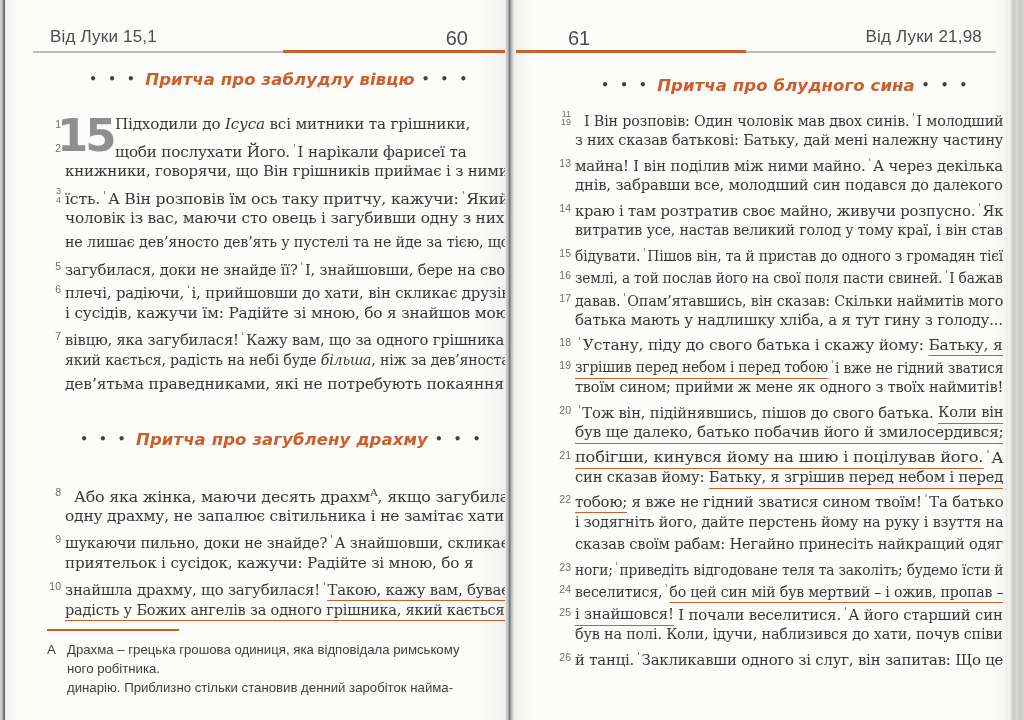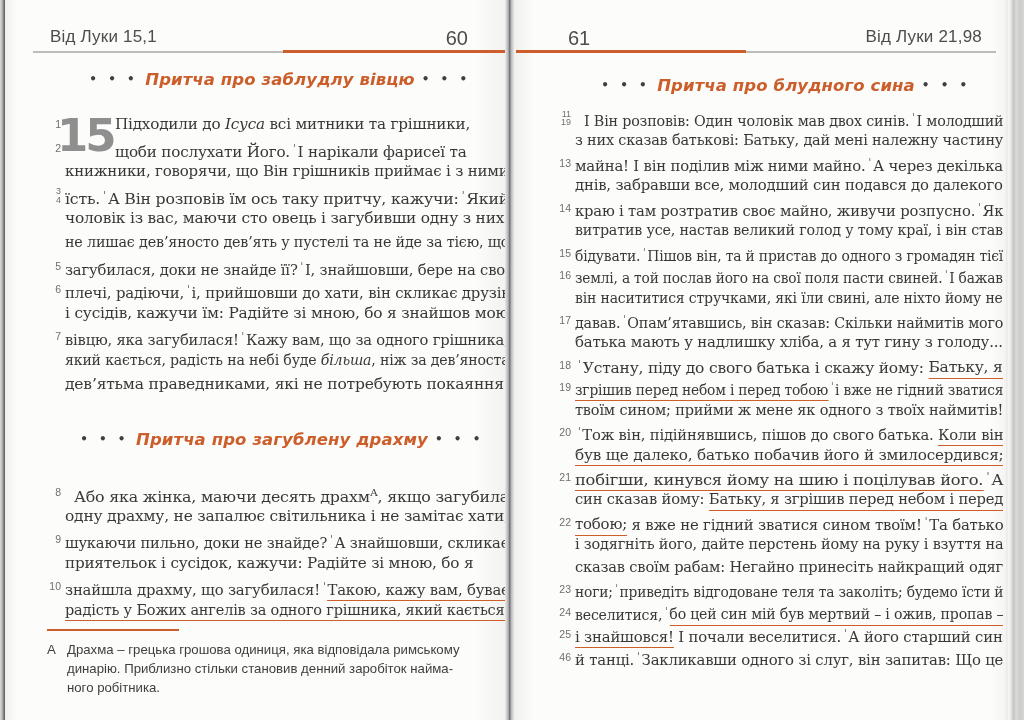--- a/index.html
+++ b/index.html
@@ -104,22 +104,22 @@
         <div class="line"><span class="ltext"><span class="">приятельок і сусідок, кажучи: Радійте зі мною, бо я</span></span></div>
         <div class="line"><span class="vnum">10</span><span class="ltext" style="transform: scaleX(0.977974);"><span class="">знайшла драхму, що загубилася!</span><span class="vm">ˈ</span><span class="ul">Такою, кажу вам, буває</span></span></div>
         <div class="line"><span class="ltext" style="transform: scaleX(0.954839);"><span class="ul">радість у Божих ангелів за одного грішника, який кається.</span></span></div>
       </div>
 
     <div class="fn-rule" style="left:42px;top:629px;width:132px;"></div>
     <div class="footnote" style="left:42px;top:640px;width:432px;">
       <div class="fn-line">
         <span class="fn-marker">А</span><span>Драхма – грецька грошова одиниця, яка відповідала римському</span>
       </div>
+      <div class="fn-line">ного робітника.</div>
       <div class="fn-line">динарію. Приблизно стільки становив денний заробіток найма-</div>
-      <div class="fn-line">ного робітника.</div>
     </div>
   </div>
 
   <div class="gutter"></div>
 
   <div class="page page-right">
     <div class="hdr-num" style="left:54px;">61</div>
     <div class="hdr-title" style="right:24px;">Від Луки 21,98</div>
     <div class="rule" style="left:116px;top:51px;width:366px;"></div>
     <div class="rule orange" style="left:2px;top:50px;width:230px;"></div>
@@ -133,34 +133,34 @@
             <span>11</span>
             <span>19</span>
           </span><span class="ltext ind" style="transform: scaleX(0.941573);"><span class="">І Він розповів: Один чоловік мав двох синів.</span><span class="vm">ˈ</span><span class="">І молодший</span></span></div>
         <div class="line"><span class="ltext" style="transform: scaleX(0.951111);"><span class="">з них сказав батькові: Батьку, дай мені належну частину</span></span></div>
         <div class="line"><span class="vnum">13</span><span class="ltext" style="transform: scaleX(0.977169);"><span class="">майна! І він поділив між ними майно.</span><span class="vm">ˈ</span><span class="">А через декілька</span></span></div>
         <div class="line"><span class="ltext" style="transform: scaleX(0.977169);"><span class="">днів, забравши все, молодший син подався до далекого</span></span></div>
         <div class="line"><span class="vnum">14</span><span class="ltext" style="transform: scaleX(0.972727);"><span class="">краю і там розтратив своє майно, живучи розпусно.</span><span class="vm">ˈ</span><span class="">Як</span></span></div>
         <div class="line"><span class="ltext" style="transform: scaleX(0.940659);"><span class="">витратив усе, настав великий голод у тому краї, і він став</span></span></div>
         <div class="line"><span class="vnum">15</span><span class="ltext" style="transform: scaleX(0.91453);"><span class="">бідувати.</span><span class="vm">ˈ</span><span class="">Пішов він, та й пристав до одного з громадян тієї</span></span></div>
         <div class="line"><span class="vnum">16</span><span class="ltext" style="transform: scaleX(0.904863);"><span class="">землі, а той послав його на свої поля пасти свиней.</span><span class="vm">ˈ</span><span class="">І бажав</span></span></div>
-        <div class="line"><span class="ltext" style="transform: scaleX(0.924406);"><span class="">він насититися стручками, які їли свині, але ніхто йому не</span></span></div>
         <div class="line"><span class="vnum">17</span><span class="ltext" style="transform: scaleX(0.938596);"><span class="">давав.</span><span class="vm">ˈ</span><span class="">Опам’ятавшись, він сказав: Скільки наймитів мого</span></span></div>
         <div class="line"><span class="ltext" style="transform: scaleX(0.981651);"><span class="">батька мають у надлишку хліба, а я тут гину з голоду...</span></span></div>
         <div class="line"><span class="vnum">18</span><span class="ltext" style="transform: scaleX(1.01905);"><span class="vm">ˈ</span><span class="">Устану, піду до свого батька і скажу йому: </span><span class="ul">Батьку, я</span></span></div>
         <div class="line"><span class="vnum">19</span><span class="ltext" style="transform: scaleX(0.908705);"><span class="ul">згрішив перед небом і перед тобою</span><span class="vm">ˈ</span><span class="">і вже не гідний зватися</span></span></div>
         <div class="line"><span class="ltext" style="transform: scaleX(0.957494);"><span class="">твоїм сином; прийми ж мене як одного з твоїх наймитів!</span></span></div>
         <div class="line"><span class="vnum">20</span><span class="ltext" style="transform: scaleX(0.970522);"><span class="vm">ˈ</span><span class="">Тож він, підійнявшись, пішов до свого батька. </span><span class="ul">Коли він</span></span></div>
         <div class="line"><span class="ltext" style="transform: scaleX(1.00234);"><span class="ul">був ще далеко, батько побачив його й змилосердився;</span></span></div>
         <div class="line"><span class="vnum">21</span><span class="ltext" style="transform: scaleX(1.07);"><span class="ul">побігши, кинувся йому на шию і поцілував його.</span><span class="vm">ˈ</span><span class="">А</span></span></div>
         <div class="line"><span class="ltext" style="transform: scaleX(0.970522);"><span class="">син сказав йому: </span><span class="ul">Батьку, я згрішив перед небом і перед</span></span></div>
         <div class="line"><span class="vnum">22</span><span class="ltext" style="transform: scaleX(0.981651);"><span class="ul">тобою;</span><span class=""> я вже не гідний зватися сином твоїм!</span><span class="vm">ˈ</span><span class="">Та батько</span></span></div>
         <div class="line"><span class="ltext" style="transform: scaleX(0.951111);"><span class="">і зодягніть його, дайте перстень йому на руку і взуття на</span></span></div>
         <div class="line"><span class="ltext" style="transform: scaleX(0.963964);"><span class="">сказав своїм рабам: Негайно принесіть найкращий одяг</span></span></div>
         <div class="line"><span class="vnum">23</span><span class="ltext" style="transform: scaleX(0.908705);"><span class="">ноги;</span><span class="vm">ˈ</span><span class="">приведіть відгодоване теля та заколіть; будемо їсти й</span></span></div>
         <div class="line"><span class="vnum">24</span><span class="ltext" style="transform: scaleX(0.928416);"><span class="">веселитися,</span><span class="vm">ˈ</span><span class="ul">бо цей син мій був мертвий – і ожив, пропав –</span></span></div>
         <div class="line"><span class="vnum">25</span><span class="ltext" style="transform: scaleX(0.979405);"><span class="ul">і знайшовся!</span><span class=""> І почали веселитися.</span><span class="vm">ˈ</span><span class="">А його старший син</span></span></div>
-        <div class="line"><span class="vnum">46</span><span class="ltext" style="transform: scaleX(0.979405);"><span class="">й танці.</span><span class="vm">ˈ</span><span class="">Закликавши одного зі слуг, він запитав: Що це</span></span></div>
+        <div class="line"><span class="ltext" style="transform: scaleX(0.946903);"><span class="">був на полі. Коли, ідучи, наблизився до хати, почув співи</span></span></div>
+        <div class="line"><span class="vnum">26</span><span class="ltext" style="transform: scaleX(0.979405);"><span class="">й танці.</span><span class="vm">ˈ</span><span class="">Закликавши одного зі слуг, він запитав: Що це</span></span></div>
       </div>
   </div>
 
   <div class="edge-right"></div>
 </div>
 
 </body></html>

